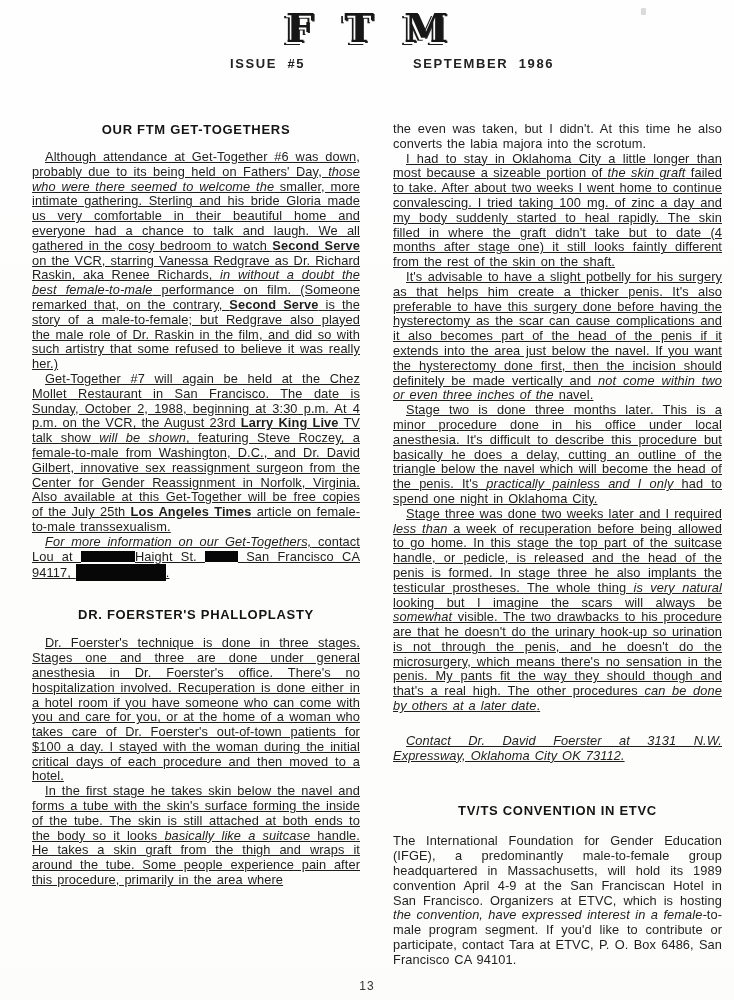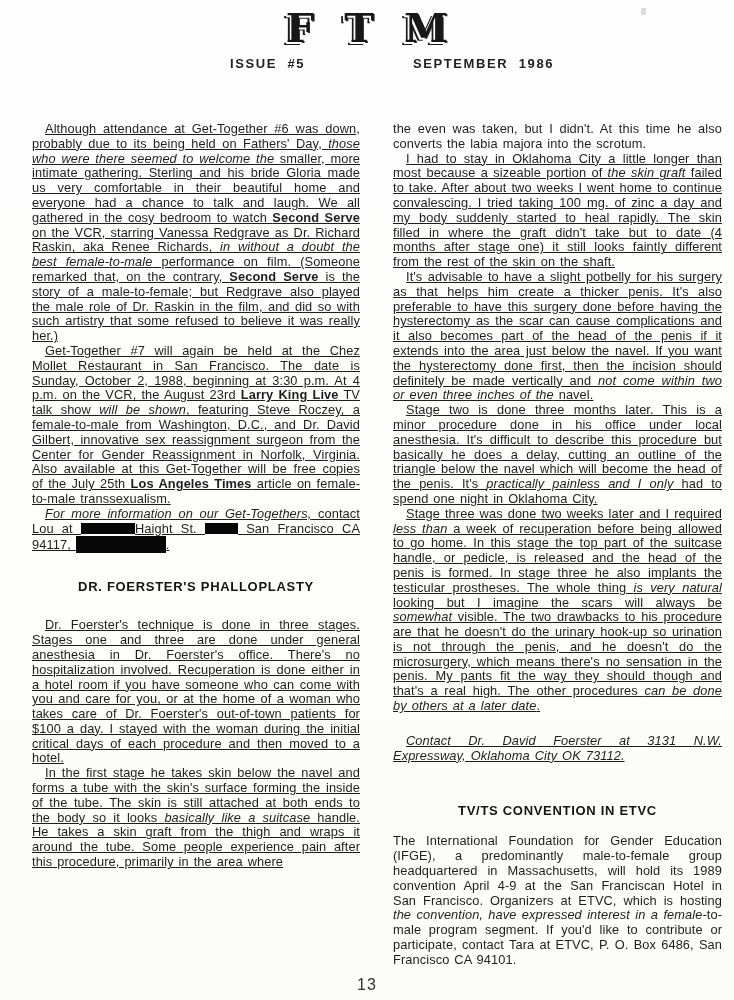--- a/index.html
+++ b/index.html
@@ -67,21 +67,21 @@
   }
   p.indent { text-indent: 13px; text-decoration: underline; }
   h2 {
     font-size: 13px;
     font-weight: 700;
     text-align: center;
     letter-spacing: 0.7px;
     margin: 0 0 13px 0;
     color: #141414;
   }
-  h2.mid { margin: 26px 0 24px 0; }
+  h2.mid { margin: 26px 0 14px 0; }
   .byline {
     font-weight: 700;
     text-align: left;
     margin: 0 0 13px 0;
     text-indent: 0;
   }
   .contact-line {
     margin-top: 20px;
     font-style: italic;
   }
@@ -96,21 +96,21 @@
   .redact-a { width: 54px; }
   .redact-b { width: 33px; }
   .redact-c { width: 90px; height: 17px; vertical-align: -4px; }
   
   .page-footer {
     position: absolute;
     left: 0; right: 0;
     bottom: 6px;
     text-align: center;
   }
-  .page-number { font-size: 16px; color: #333; letter-spacing: 1px; }
+  .page-number { font-size: 12px; color: #333; letter-spacing: 1px; }
 </style>
 </head>
 <body>
 
 <div class="page">
 
   <div class="scan-artifact"></div>
 
   <header>
     <div class="logo-row">
@@ -120,20 +120,21 @@
     </div>
     <div class="issue-row">
       <span class="issue-label">ISSUE  #5</span>
       <span class="date-label">SEPTEMBER  1986</span>
     </div>
   </header>
 
   <main class="columns">
 
     <section class="col col-left">
+      <h2>OUR FTM GET-TOGETHERS</h2>
       <p class="indent">Although attendance at Get-Together #6 was down, probably due to its being held on Fathers' Day, <i>those who were there seemed to welcome the</i> smaller, more intimate gathering. Sterling and his bride Gloria made us very comfortable in their beautiful home and everyone had a chance to talk and laugh. We all gathered in the cosy bedroom to watch <b>Second Serve</b> on the VCR, starring Vanessa Redgrave as Dr. Richard Raskin, aka Renee Richards, <i>in without a doubt the best female-to-male</i> performance on film. (Someone remarked that, on the contrary, <b>Second Serve</b> is the story of a male-to-female; but Redgrave also played the male role of Dr. Raskin in the film, and did so with such artistry that some refused to believe it was really her.)</p>
       <p class="indent">Get-Together #7 will again be held at the Chez Mollet Restaurant in San Francisco. The date is Sunday, October 2, 1988, beginning at 3:30 p.m. At 4 p.m. on the VCR, the August 23rd <b>Larry King Live</b> TV talk show <i>will be shown</i>, featuring Steve Roczey, a female-to-male from Washington, D.C., and Dr. David Gilbert, innovative sex reassignment surgeon from the Center for Gender Reassignment in Norfolk, Virginia. Also available at this Get-Together will be free copies of the July 25th <b>Los Angeles Times</b> article on female-to-male transsexualism.</p>
       <p class="indent"><i>For more information on our Get-Togethers,</i> contact Lou at <span class="redact redact-a"></span>Haight St. <span class="redact redact-b"></span> San Francisco CA 94117, <span class="redact redact-c"></span>.</p>
 
       <h2 class="mid">DR. FOERSTER'S PHALLOPLASTY</h2>
       <p class="indent">Dr. Foerster's technique is done in three stages. Stages one and three are done under general anesthesia in Dr. Foerster's office. There's no hospitalization involved. Recuperation is done either in a hotel room if you have someone who can come with you and care for you, or at the home of a woman who takes care of Dr. Foerster's out-of-town patients for $100 a day. I stayed with the woman during the initial critical days of each procedure and then moved to a hotel.</p>
       <p class="indent">In the first stage he takes skin below the navel and forms a tube with the skin's surface forming the inside of the tube. The skin is still attached at both ends to the body so it looks <i>basically like a suitcase</i> handle. He takes a skin graft from the thigh and wraps it around the tube. Some people experience pain after this procedure, primarily in the area where</p>
     </section>
 
     <section class="col col-right">

